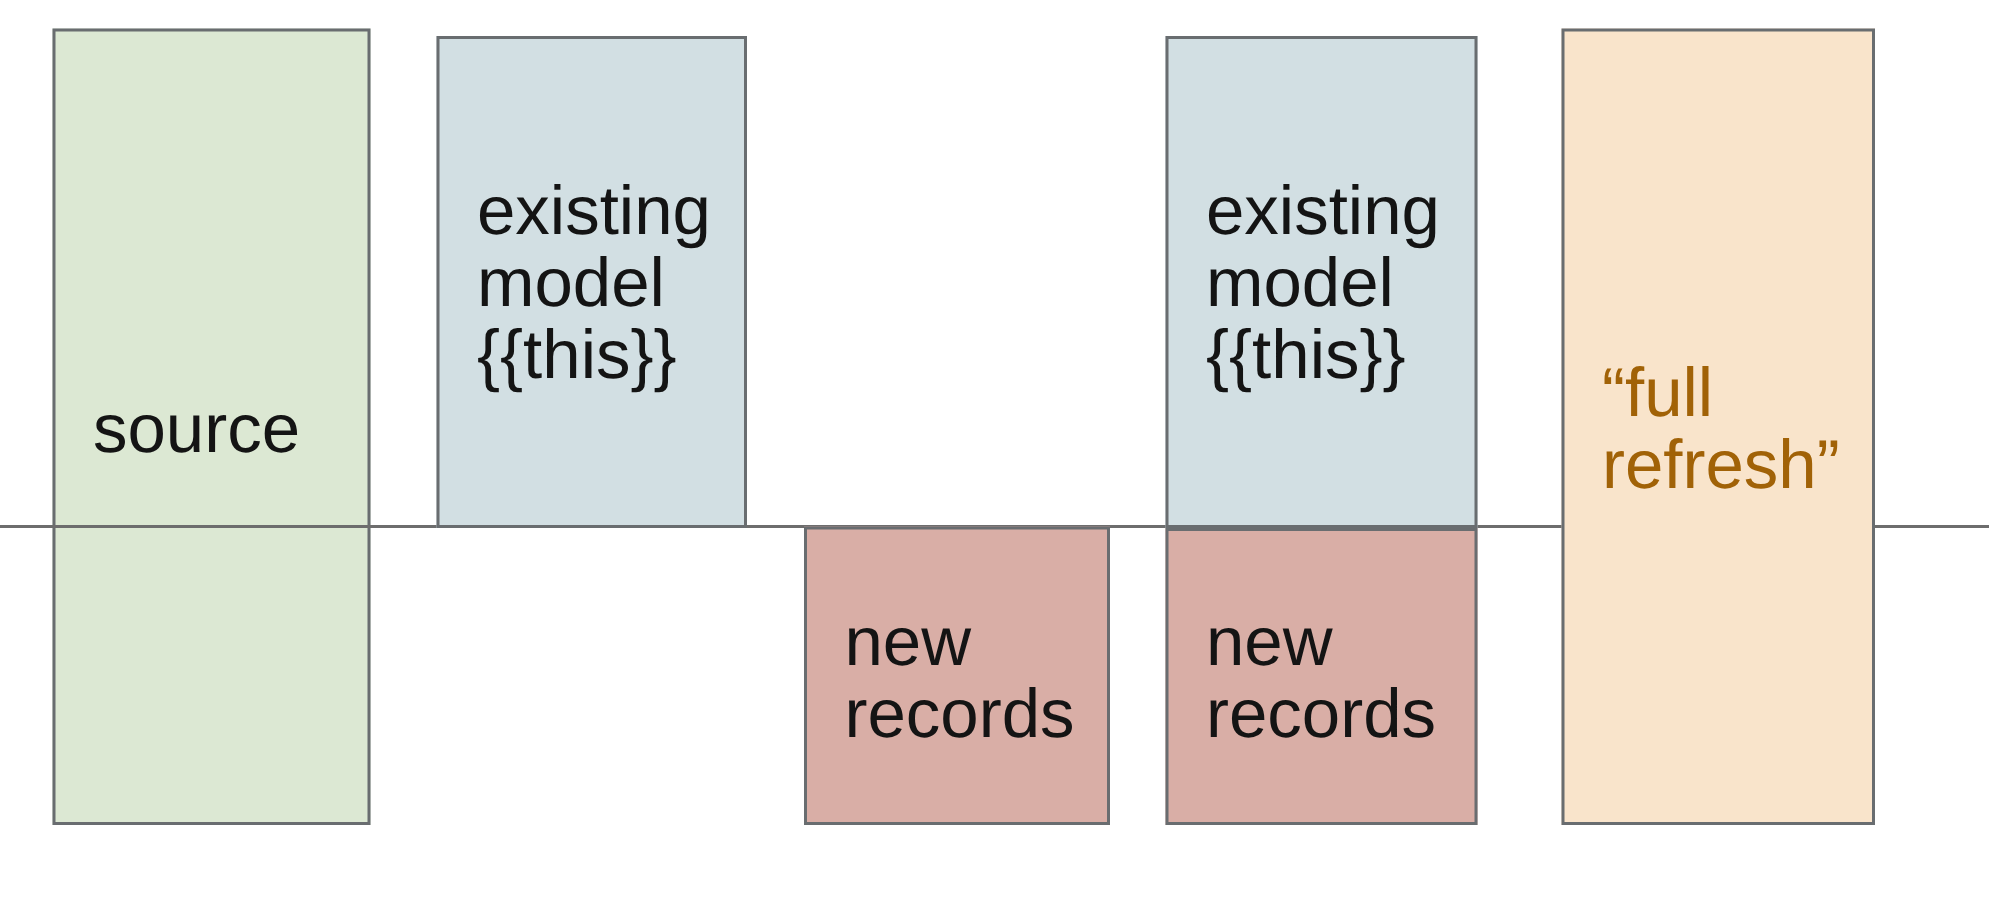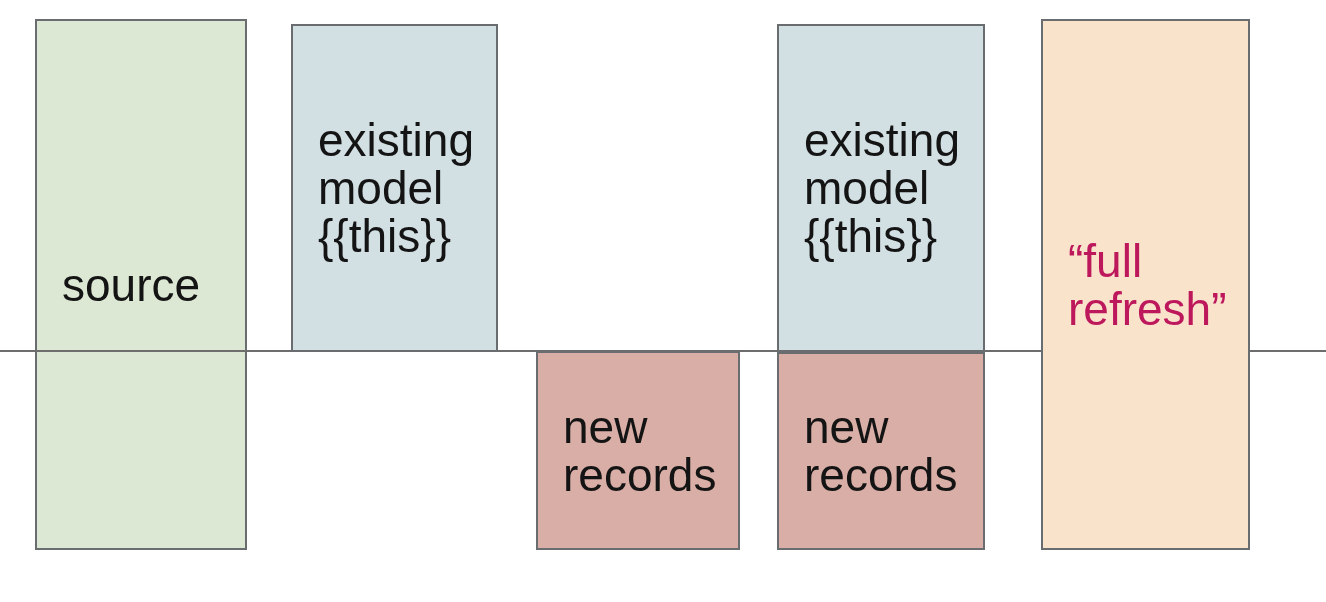--- a/index.html
+++ b/index.html
@@ -55,16 +55,16 @@
     <div class="box above-line" style="left: 777px; top: 24px; width: 208px; height: 328px; background: rgb(210, 223, 227); border-color: rgb(105, 109, 112);">
       <div class="box-label" style="color: rgb(20, 20, 20);">existing
 model
 {{this}}</div>
     </div>
     <div class="box above-line" style="left: 777px; top: 352px; width: 208px; height: 198px; background: rgb(217, 174, 166); border-color: rgb(105, 109, 112);">
       <div class="box-label" style="color: rgb(20, 20, 20);">new
 records</div>
     </div>
     <div class="box above-line" style="left: 1041px; top: 19px; width: 209px; height: 531px; background: rgb(249, 228, 203); border-color: rgb(105, 109, 112);">
-      <div class="box-label" style="color: #be185d;">“full
+      <div class="box-label" style="color: #a16207;">“full
 refresh”</div>
     </div>
   </div>
 
 </body></html>

